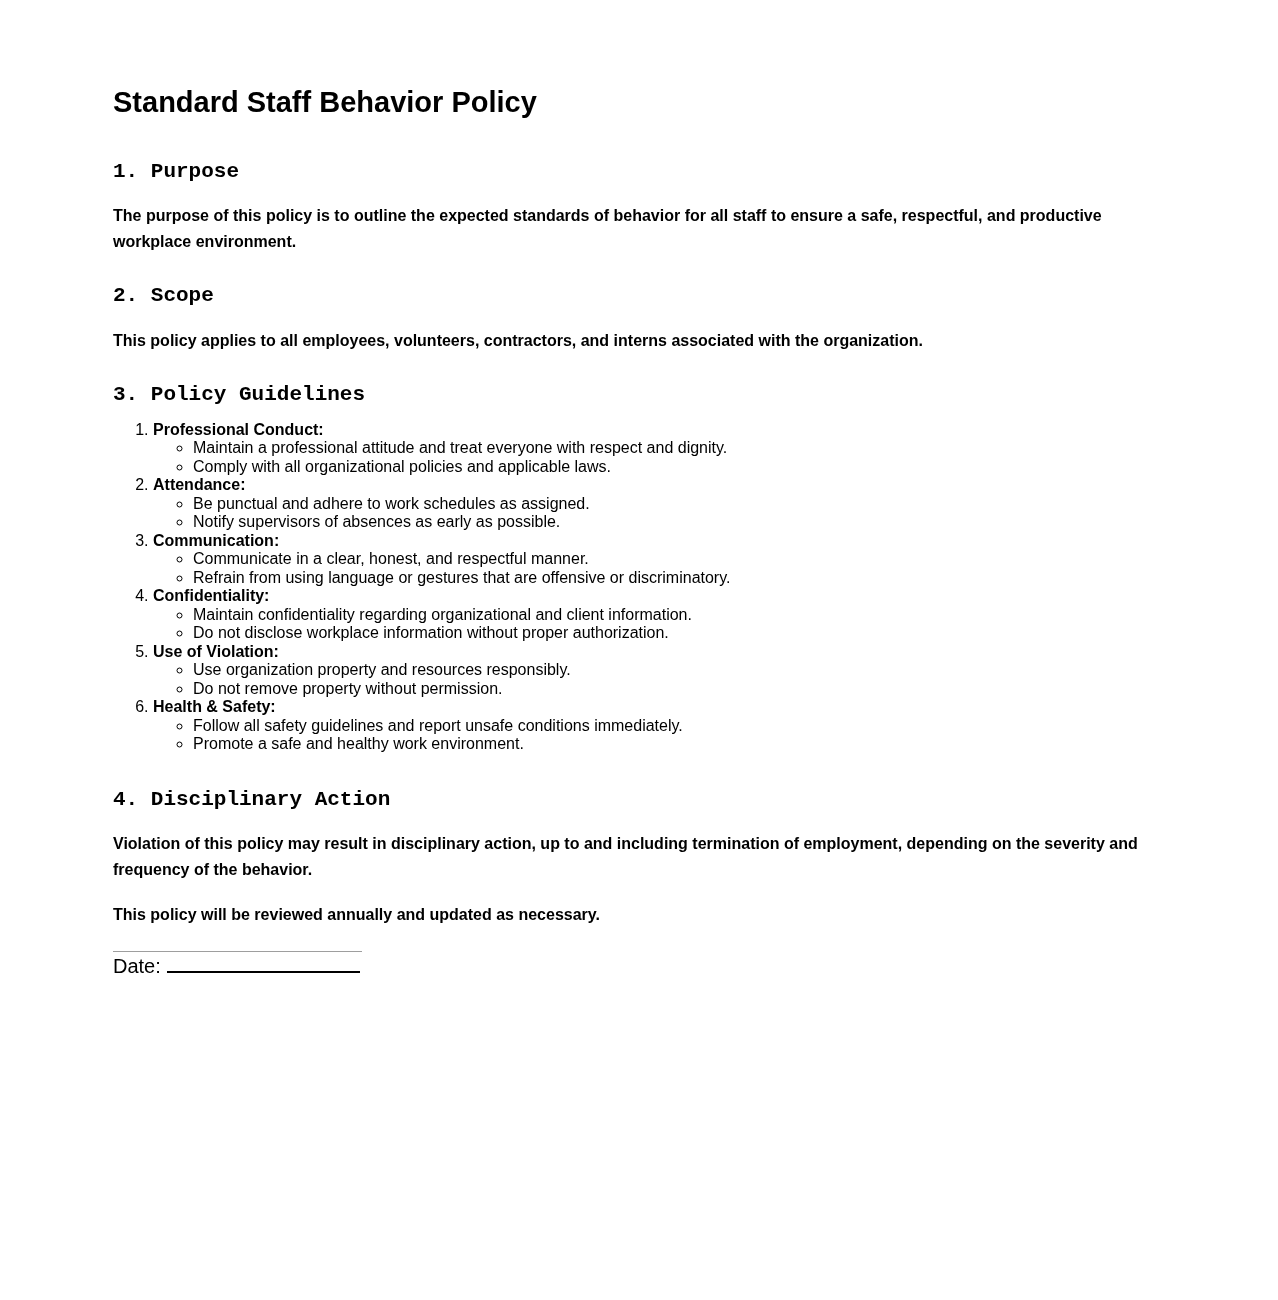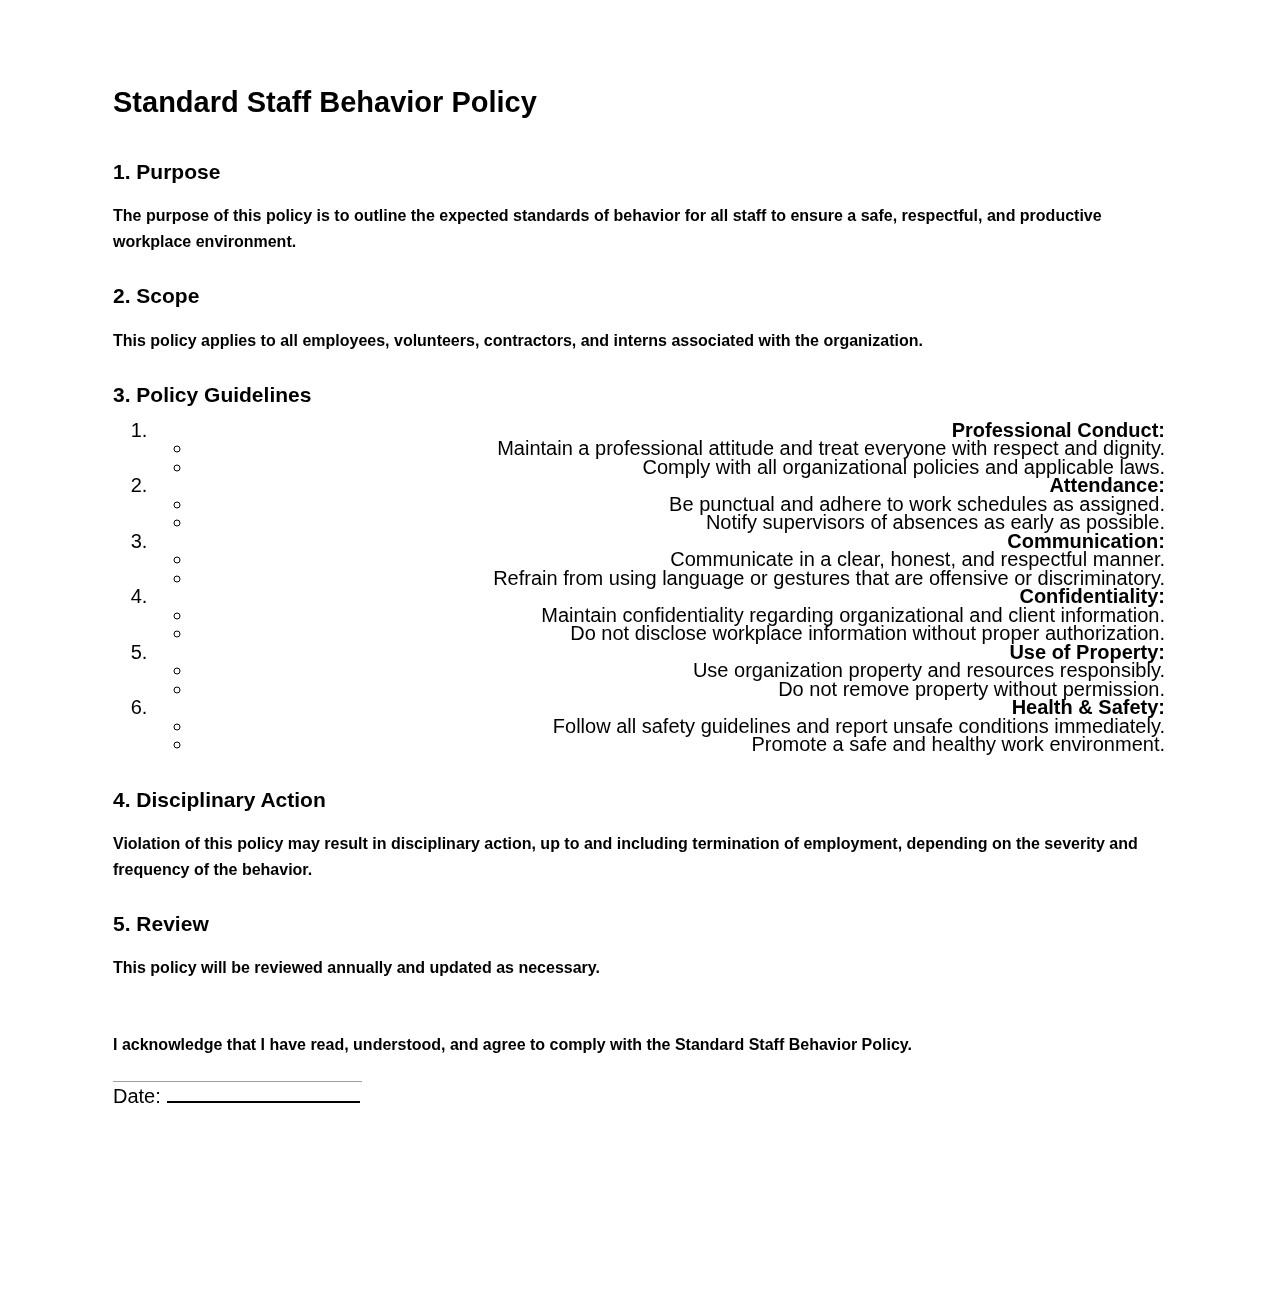--- a/index.html
+++ b/index.html
@@ -23,33 +23,33 @@
     font-size: 29px;
     line-height: 1.15;
     font-weight: 700;
     margin: 0 0 41px 0;
   }
   h2 {
     font-size: 21px;
     line-height: 1.15;
     font-weight: 700;
     margin: 29px 0 0 0;
+    font-family: Liberation Mono, monospace;
   }
   p.body {
     font-size: 16px;
     line-height: 26px;
     margin: 19px 0 0 0;
     font-weight: bold;
   }
   ol.guidelines {
     margin: 14px 0 34px 0;
     padding-left: 40px;
-    font-size: 20px;
+    font-size: 16px;
     line-height: 18.5px;
-    text-align: right;
   }
   ol.guidelines > li { margin: 0; }
   ol.guidelines ul {
     list-style-type: circle;
     margin: 0;
     padding-left: 40px;
   }
   p.ack { margin-top: 51px; }
   .sig-line {
     width: 249px;
@@ -112,21 +112,21 @@
         </ul>
       </li>
       <li>
         <strong>Confidentiality:</strong>
         <ul>
           <li>Maintain confidentiality regarding organizational and client information.</li>
           <li>Do not disclose workplace information without proper authorization.</li>
         </ul>
       </li>
       <li>
-        <strong>Use of Property:</strong>
+        <strong>Use of Violation:</strong>
         <ul>
           <li>Use organization property and resources responsibly.</li>
           <li>Do not remove property without permission.</li>
         </ul>
       </li>
       <li>
         <strong>Health &amp; Safety:</strong>
         <ul>
           <li>Follow all safety guidelines and report unsafe conditions immediately.</li>
           <li>Promote a safe and healthy work environment.</li>
@@ -134,23 +134,21 @@
       </li>
     </ol>
   </section>
 
   <section>
     <h2>4. Disciplinary Action</h2>
     <p class="body">Violation of this policy may result in disciplinary action, up to and including termination of employment, depending on the severity and frequency of the behavior.</p>
   </section>
 
   <section>
-    <h2>5. Review</h2>
     <p class="body">This policy will be reviewed annually and updated as necessary.</p>
   </section>
 
-  <p class="body ack">I acknowledge that I have read, understood, and agree to comply with the Standard Staff Behavior Policy.</p>
 
   <div class="sig-line"></div>
 
   <p class="date-line"><span>Date:</span><span class="date-blank"></span></p>
 
 </div>
 
 </body></html>

